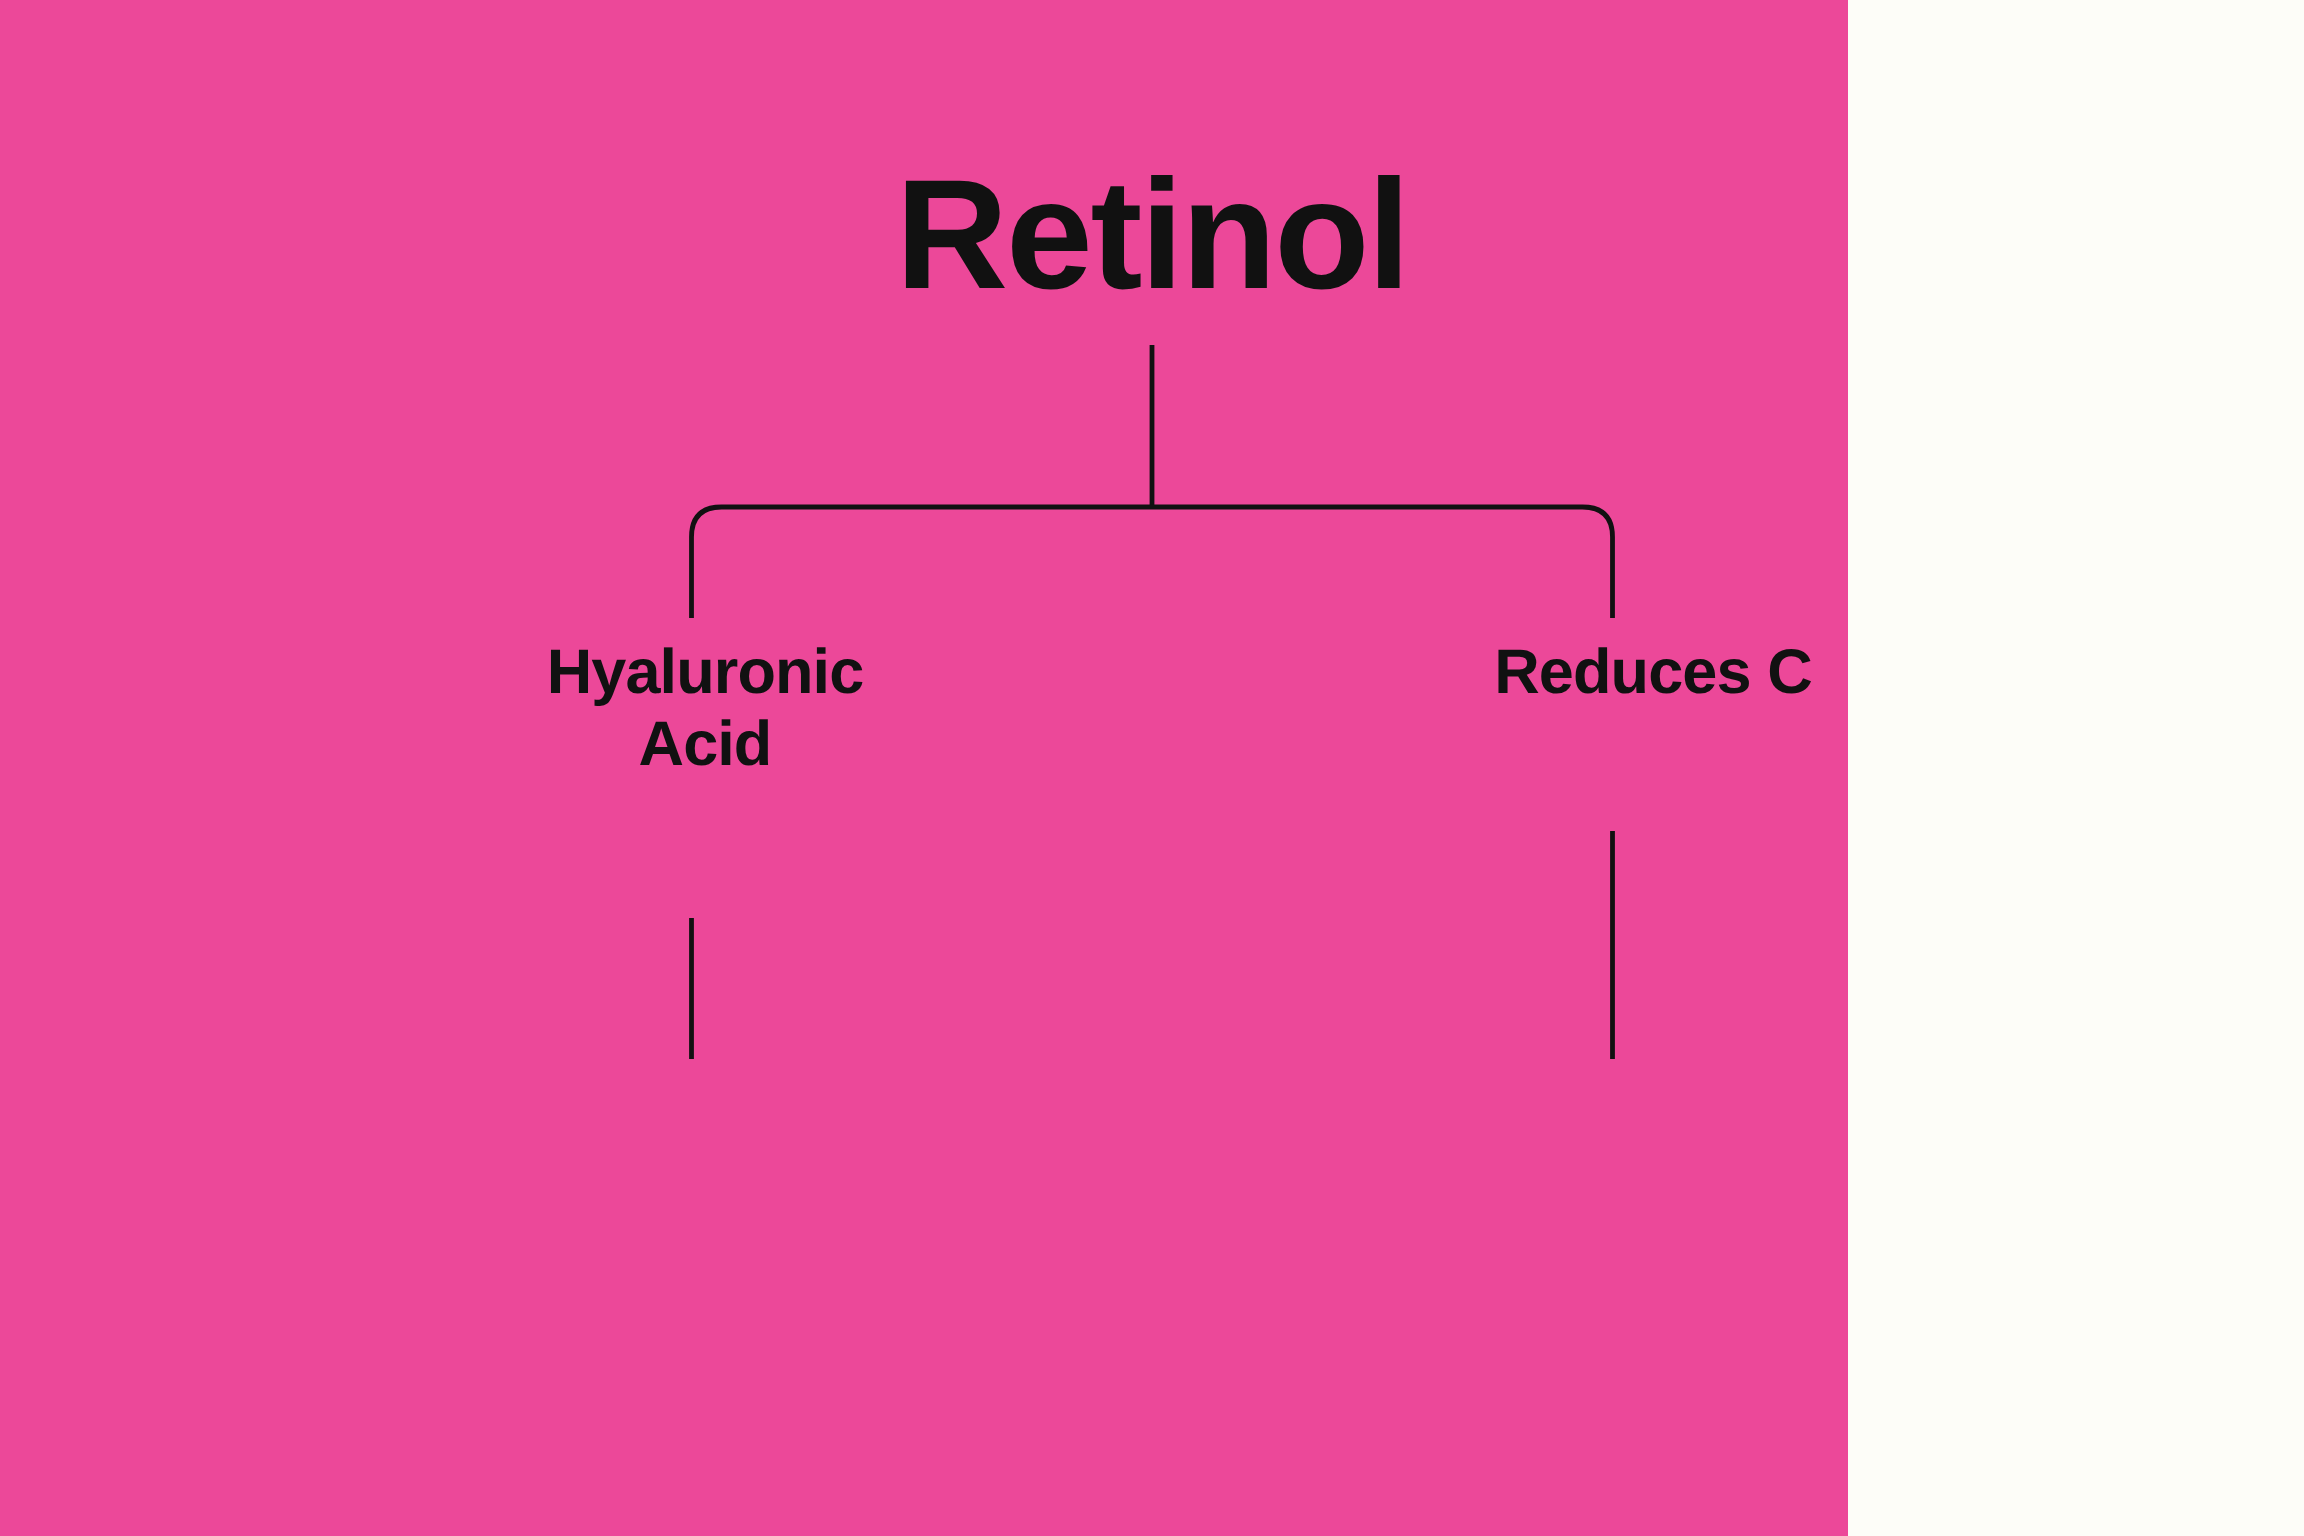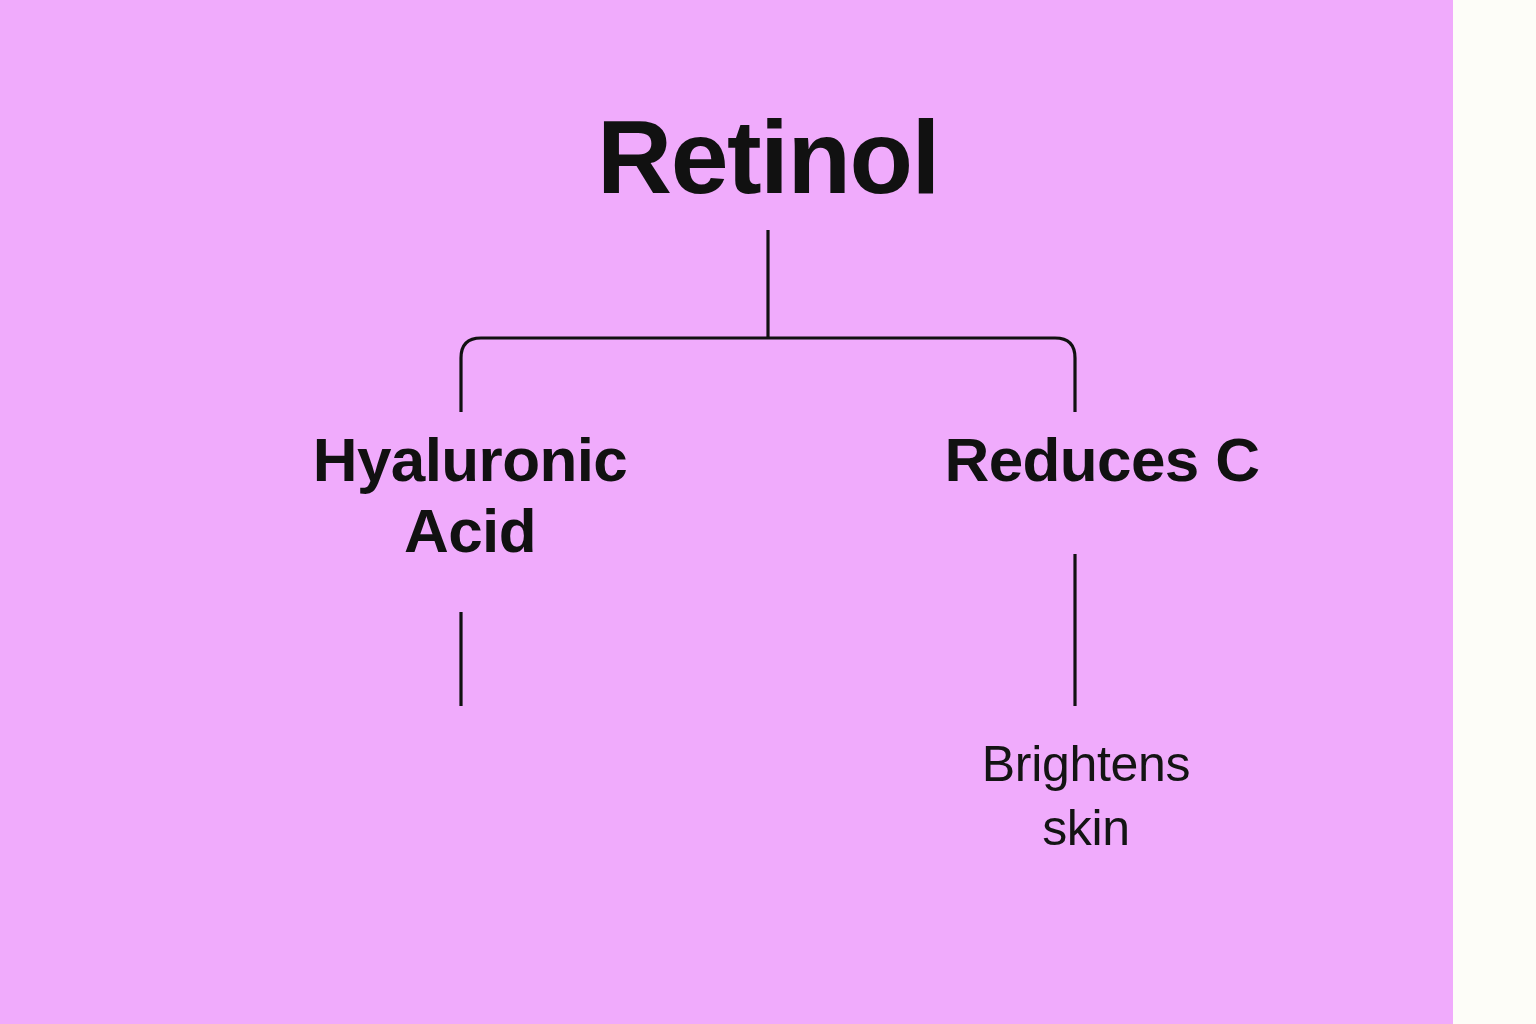--- a/index.html
+++ b/index.html
@@ -10,23 +10,23 @@
   body {
     width: 1536px;
     height: 1024px;
     overflow: hidden;
     font-family: "Liberation Sans", sans-serif;
     background: #fdfdf8;
   }
 
   #diagram-root {
     position: relative;
-    width: 1453px;
+    width: 1232px;
     height: 1024px;
-    background: #f0abfc;
+    background: #ec4899;
   }
 
   
   #connector-layer {
     position: absolute;
     left: 0;
     top: 0;
     width: 1536px;
     height: 1024px;
     pointer-events: none;
@@ -44,21 +44,21 @@
     left: 0;
     top: 100px;
     width: 1536px;
     font-size: 104px;
     font-weight: 700;
     letter-spacing: -1.5px;
     line-height: 1.1;
   }
 
   .node-branch {
-    font-size: 62px;
+    font-size: 42px;
     font-weight: 700;
     letter-spacing: -0.6px;
     line-height: 1.15;
     color: #111111;
   }
 
   .node-branch-left {
     left: 210px;
     top: 424px;
     width: 520px;
@@ -112,16 +112,14 @@
   </svg>
 
   <div class="node node-root">Retinol</div>
 
   <div class="node node-branch node-branch-left">Hyaluronic
 Acid</div>
 
   <div class="node node-branch node-branch-right">Reduces C</div>
 
 
-  <div class="node node-leaf node-leaf-right">Brightens
-skin</div>
 
 </div>
 
 </body></html>

